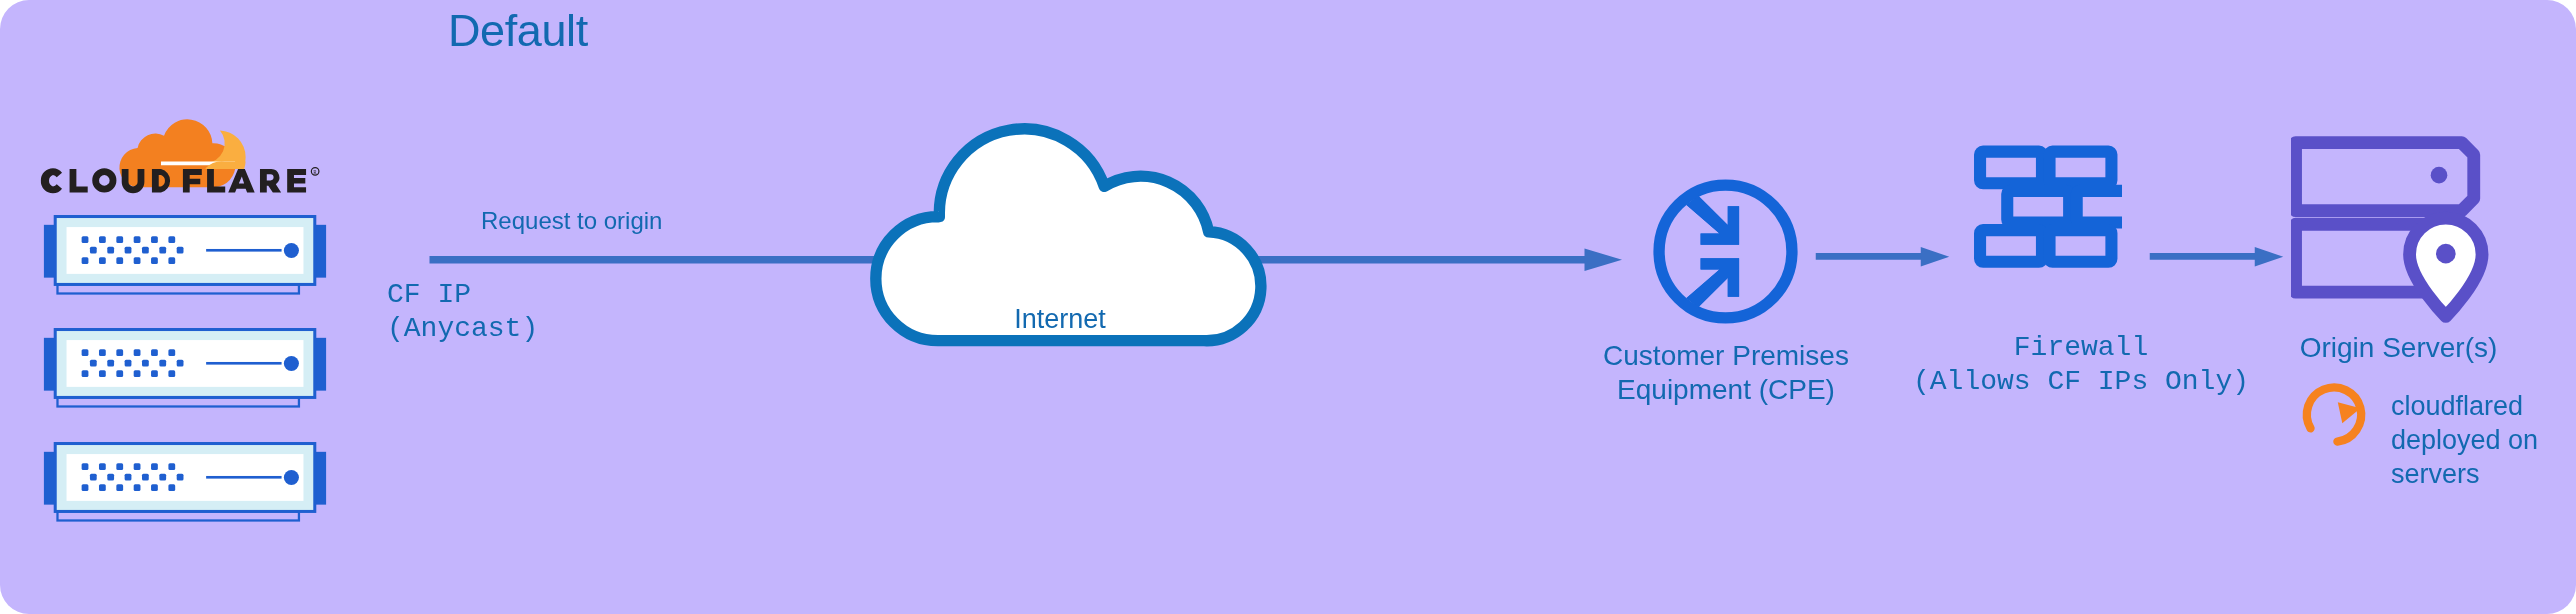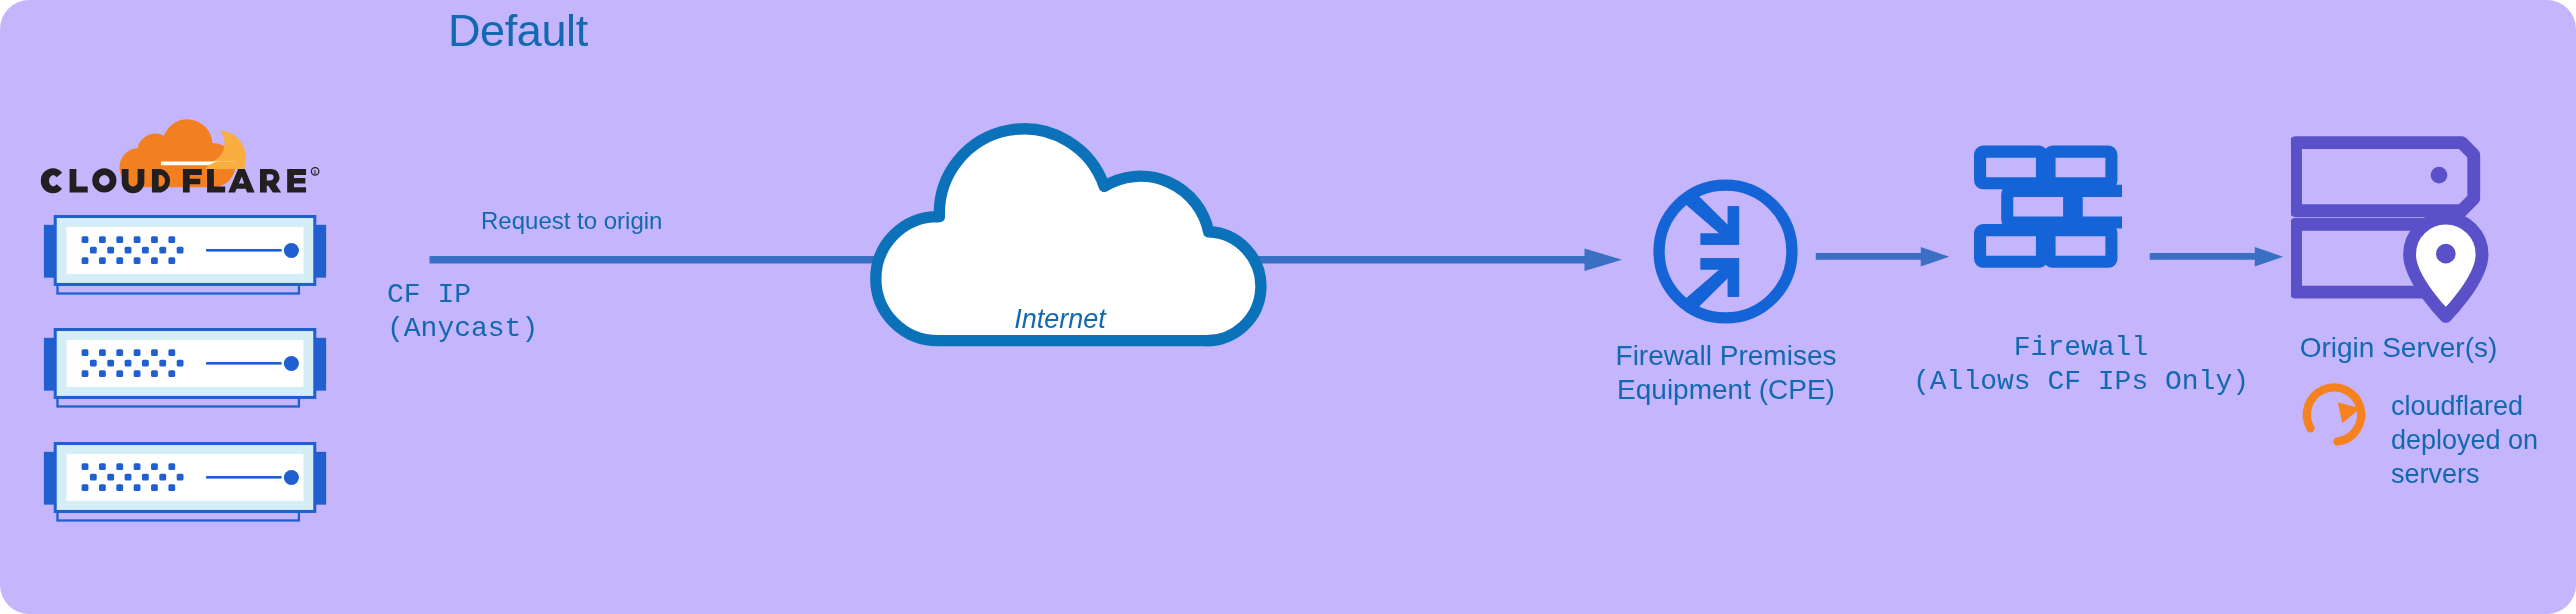--- a/index.html
+++ b/index.html
@@ -68,21 +68,20 @@
     left: 387px;
     top: 278px;
     font-size: 28px;
     font-family: Liberation Mono, monospace;
   }
   #label-internet {
     left: 901px;
     top: 303px;
     width: 318px;
     font-size: 27px;
-    font-style: italic;
   }
   #label-cpe {
     left: 1514px;
     top: 339px;
     width: 424px;
     font-size: 28px;
   }
   #label-firewall {
     left: 1869px;
     top: 331px;
@@ -270,21 +269,21 @@
       <circle cx="100" cy="100" r="88" fill="none" stroke="#1464d8" stroke-width="15"></circle>
 
       <g fill="#1464d8">
         <polygon points="48,38 64,26 103,65 103,40 118,40 118,91 67,91 67,76 92,76"></polygon>
         <polygon points="152,38 136,26 97,65 97,40 82,40 82,91 133,91 133,76 108,76" transform="translate(0,0) scale(-1,1) translate(-200,0)"></polygon>
         <polygon points="48,162 64,174 103,135 103,160 118,160 118,109 67,109 67,124 92,124"></polygon>
         <polygon points="152,162 136,174 97,135 97,160 82,160 82,109 133,109 133,124 108,124" transform="scale(-1,1) translate(-200,0)"></polygon>
       </g>
     </svg>
   </div>
-  <div class="abs label center" id="label-cpe">Firewall Premises
+  <div class="abs label center" id="label-cpe">Customer Premises
 Equipment (CPE)</div>
 
   <div class="abs flow-arrow" style="left:1815px; top:244px;">
     <svg width="144" height="27" viewBox="0 0 190 36" xmlns="http://www.w3.org/2000/svg">
       <rect x="0" y="12" width="146" height="9" fill="#3a6fc4"></rect>
       <polygon points="140,4 178,17 140,30" fill="#3a6fc4"></polygon>
     </svg>
   </div>
 
   <div class="abs" id="firewall-icon">

